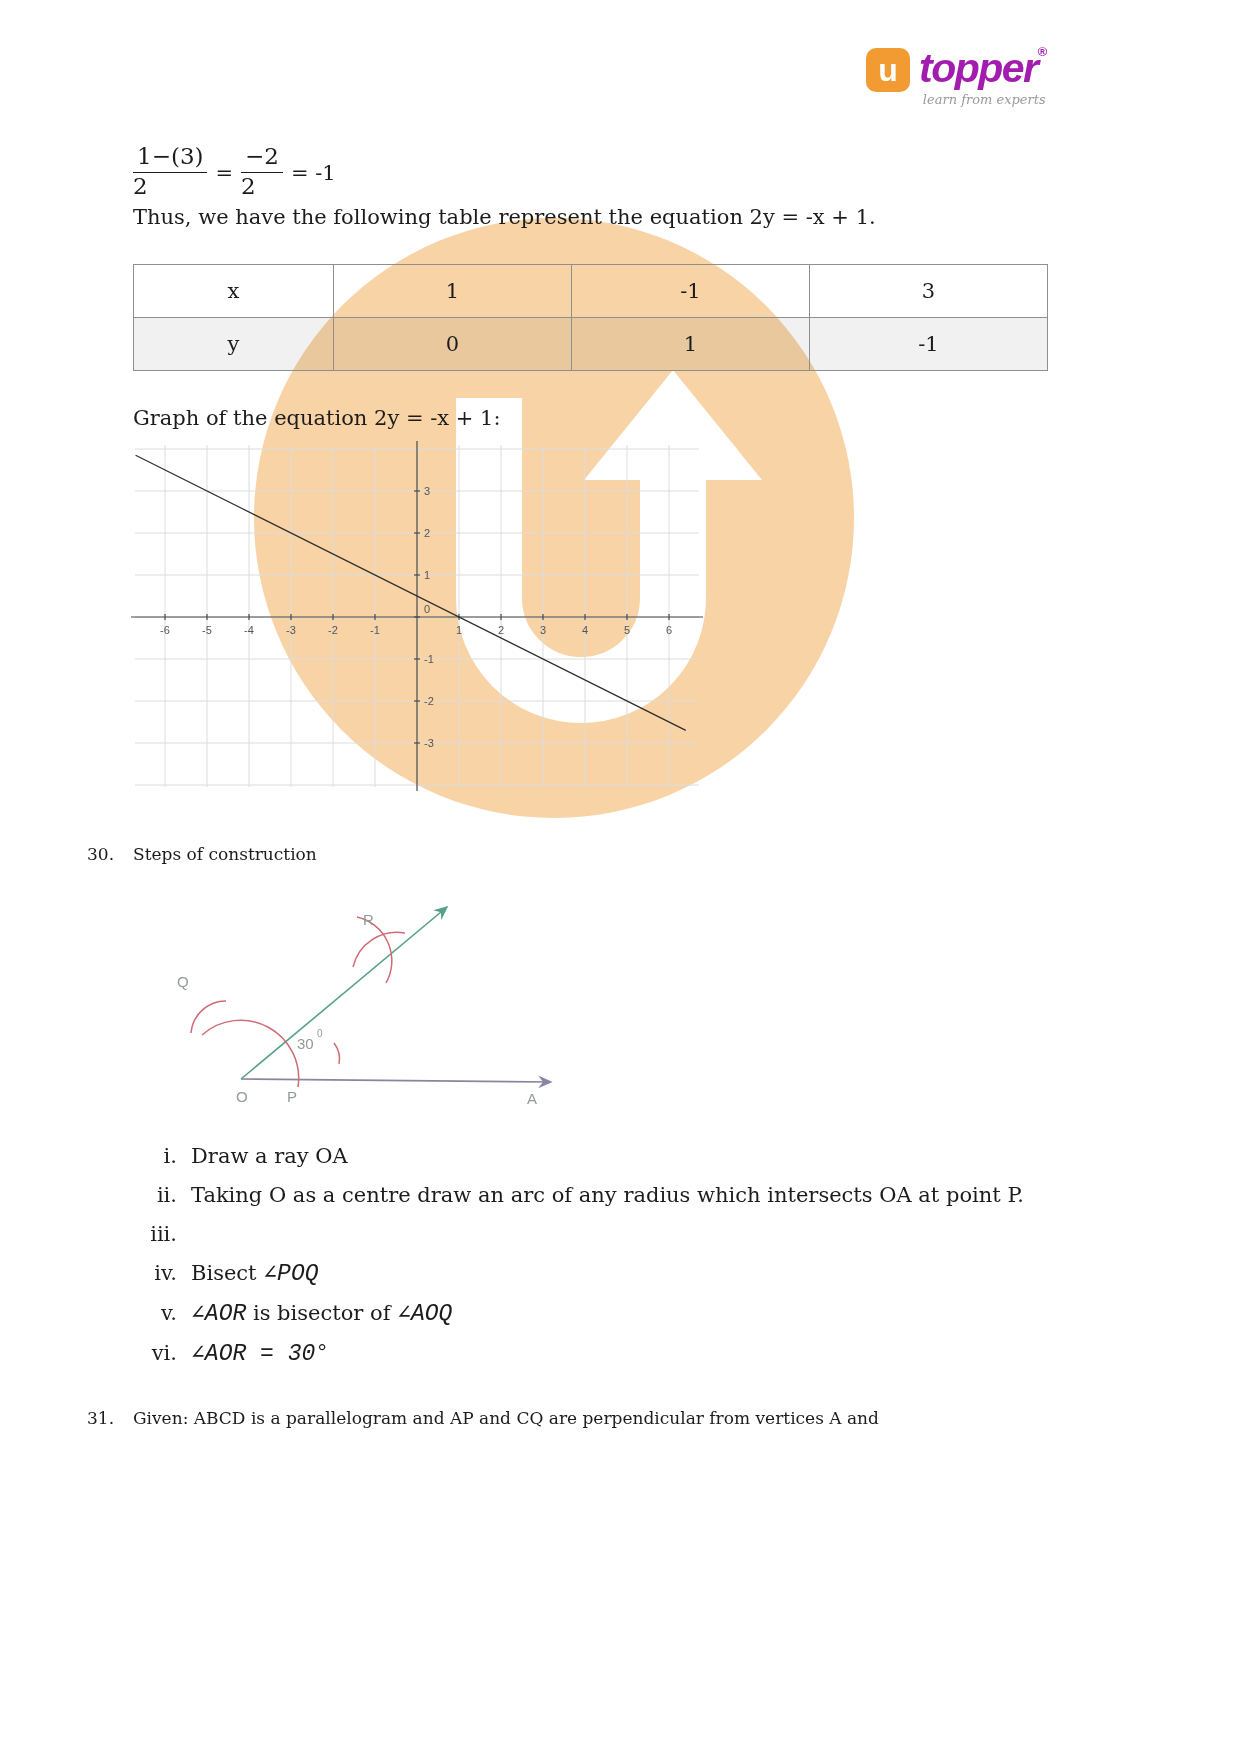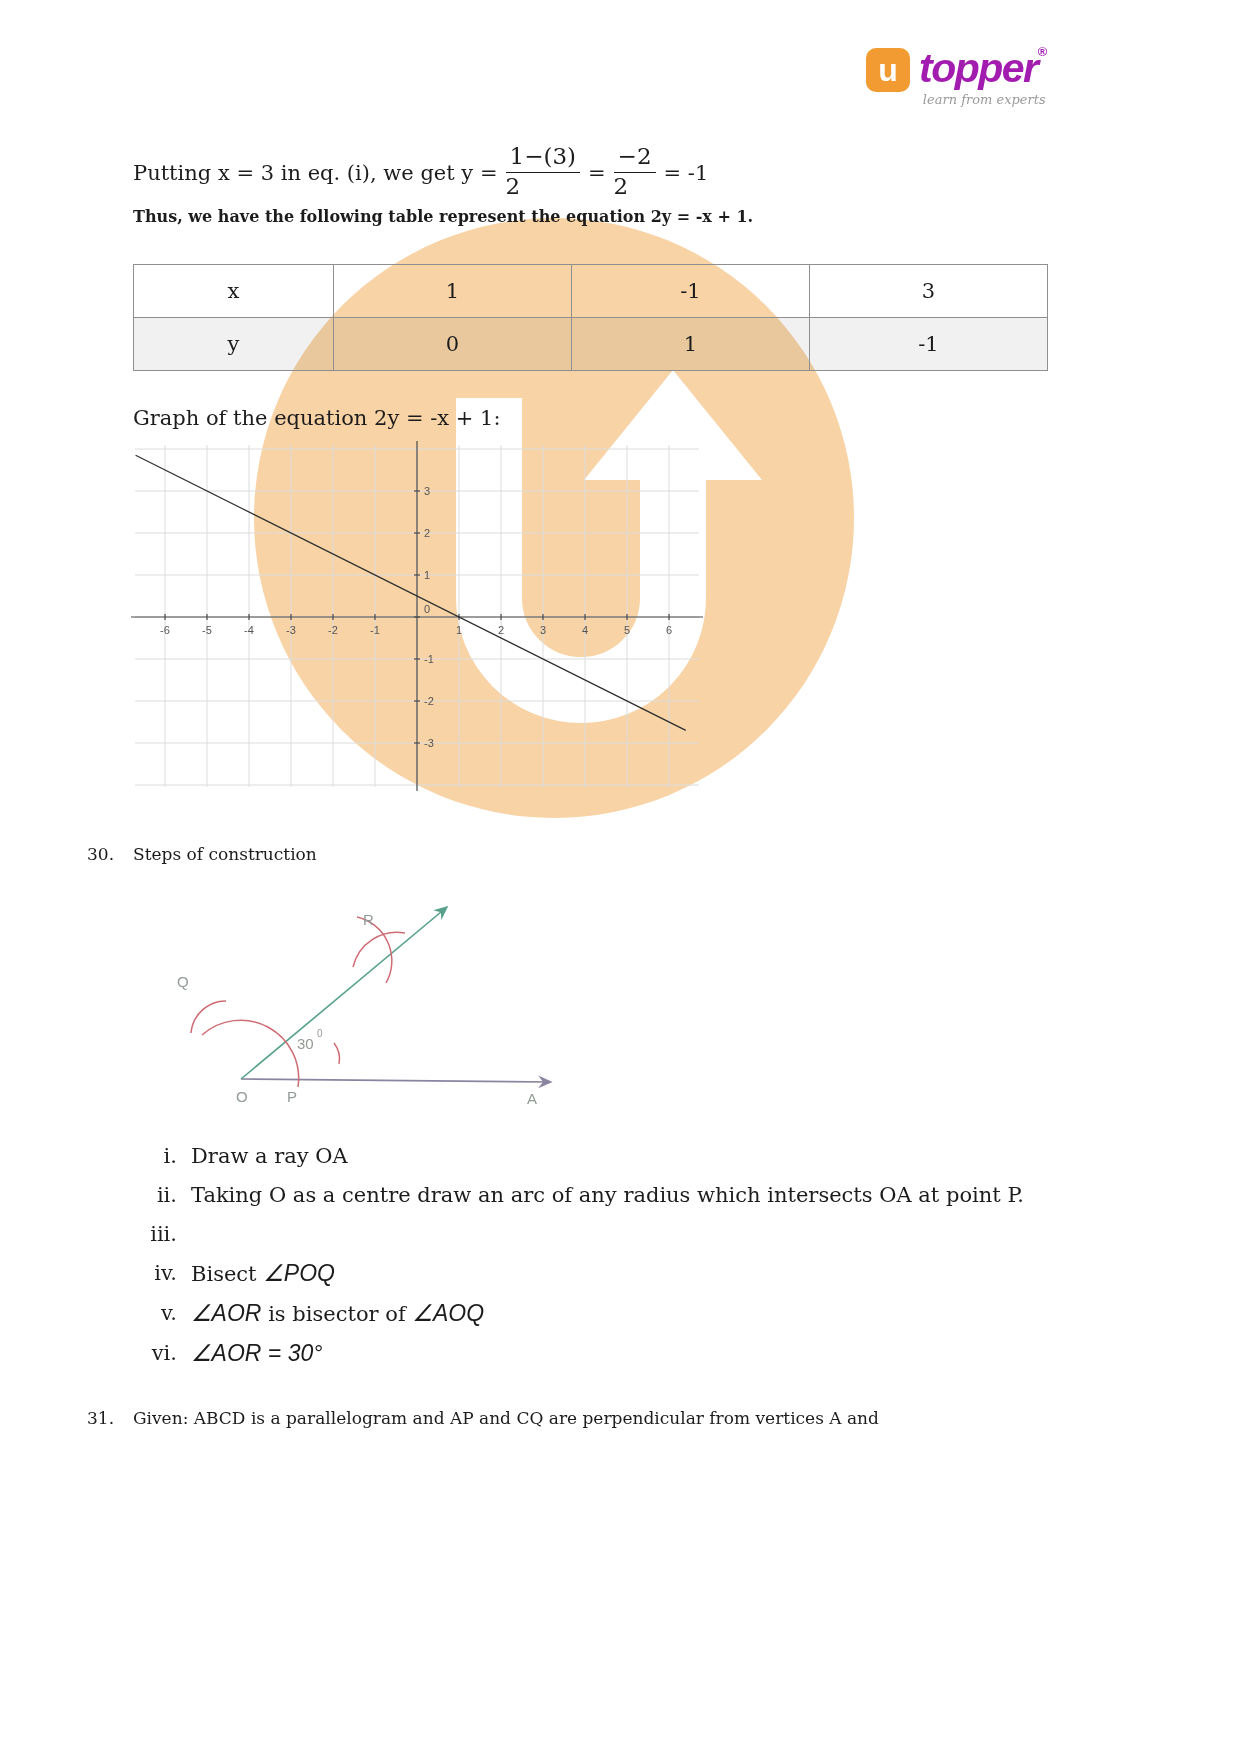--- a/index.html
+++ b/index.html
@@ -20,21 +20,21 @@
     display:flex; align-items:center; justify-content:center; line-height:1;
   }
   .logo-text { font-family:"Liberation Sans", sans-serif; font-weight:bold; font-size:41px; color:#a21caf; line-height:1; letter-spacing:-1.5px;font-style:italic; }
   .logo-reg { font-size:13px; vertical-align:top; position:relative; top:-3px; font-weight:bold; }
   .logo-tagline { font-style:italic; font-size:13px; color:#9a9a9a; text-align:right; margin-top:3px; font-family:"DejaVu Serif", serif; }
 
   
   .content { position:absolute; inset:0; z-index:1; padding:148px 105px 0 133px; }
 
   .line1 { display:flex; align-items:center; gap:8px; font-size:21px; height:50px; }
-  .line2 { font-size:16px; margin-top:4px; line-height:30px;font-weight:bold; }
+  .line2 { font-size:21px; margin-top:4px; line-height:30px; }
 
   .frac { display:inline-block; font-size:23px; line-height:1.2; font-family:"DejaVu Serif", serif; position:relative; top:-1px; }
   .frac .num { display:block; border-bottom:1.4px solid #1c1c1c; padding:0 4px 1px; }
   .frac .den { display:block; }
 
   
   .data-table { border-collapse:collapse; width:915px; margin-top:32px; table-layout:fixed; }
   .data-table td {
     border:1px solid #8f8f8f; height:53px; text-align:center; vertical-align:middle;
     font-size:21px; background:transparent;
@@ -62,21 +62,21 @@
   .construction { margin-top:14px; margin-left:-2px; }
   .arc { fill:none; stroke:#cf6b74; stroke-width:1.5; }
   .flabel { font-family:"Liberation Sans", sans-serif; font-size:15px; fill:#939b95; }
   .flabel-sup { font-family:"Liberation Sans", sans-serif; font-size:10px; fill:#939b95; }
 
   
   .steps { margin-top:26px; }
   .step { display:flex; gap:14px; margin-top:9px; font-size:21px; line-height:30px; }
   .step-marker { width:44px; text-align:right; flex:none; }
   .step-text { width:880px; }
-  .mathi { font-family:Liberation Sans, sans-serif; font-style:italic; font-size:23px; }
+  .mathi { font-family:Liberation Mono, monospace; font-style:italic; font-size:23px; }
 </style>
 </head>
 <body>
 
 <div class="watermark">
   <svg viewBox="0 0 604 604" width="604" height="604">
     <circle cx="302" cy="302" r="300" opacity="0.5" fill="#f2a74e"></circle>
     <path d="M 237 182 V 382 A 92 92 0 0 0 421 382 V 252" fill="none" stroke="#ffffff" stroke-width="66"></path>
     <polygon points="332,264 421,154 510,264" fill="#ffffff"></polygon>
   </svg>
@@ -88,21 +88,20 @@
   </div>
   <div>
     <div class="logo-text"><span>topper</span><sup class="logo-reg">®</sup></div>
     <div class="logo-tagline">learn from experts</div>
   </div>
 </div>
 
 <div class="content">
 
   <div class="line1">
-    <span>Putting x = 3 in eq. (i), we get y =</span>
     <span class="frac">
       <span class="num">1−(3)</span>
       <span class="den">2</span>
     </span>
     <span>=</span>
     <span class="frac">
       <span class="num">−2</span>
       <span class="den">2</span>
     </span>
     <span>= -1</span>

